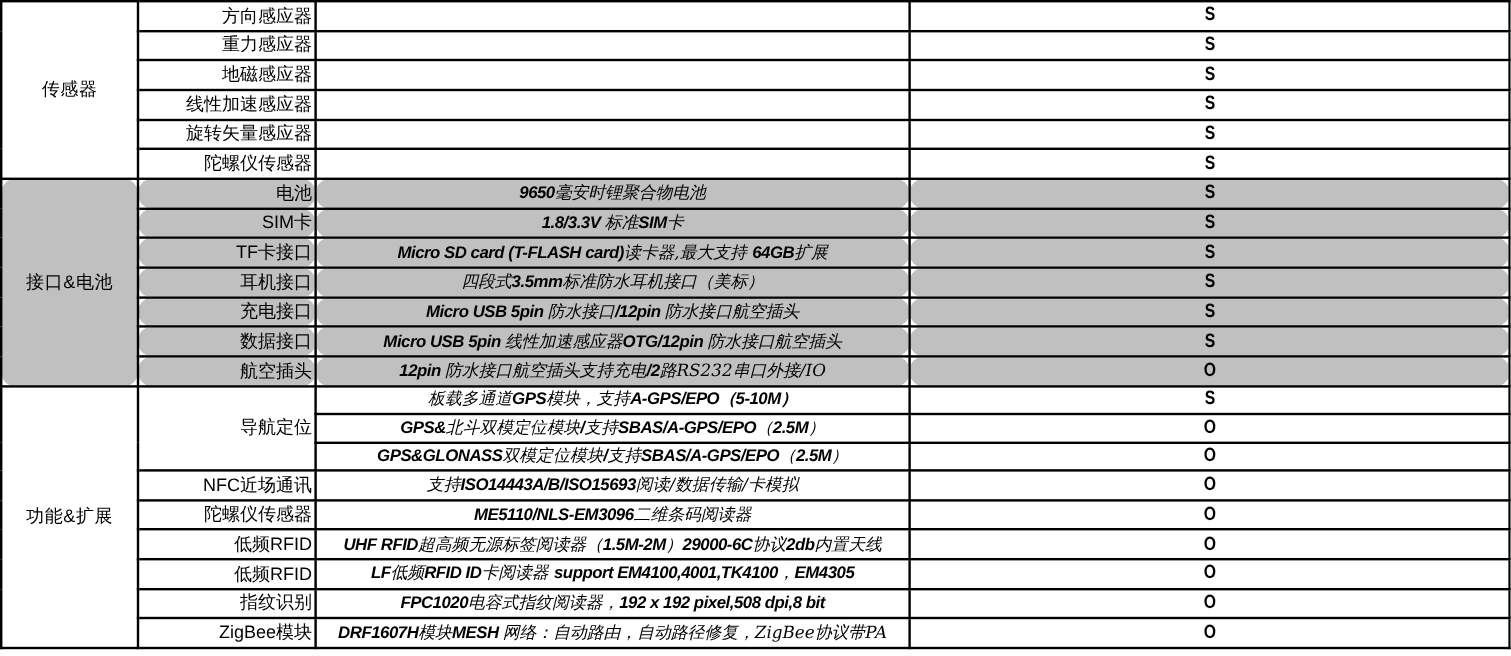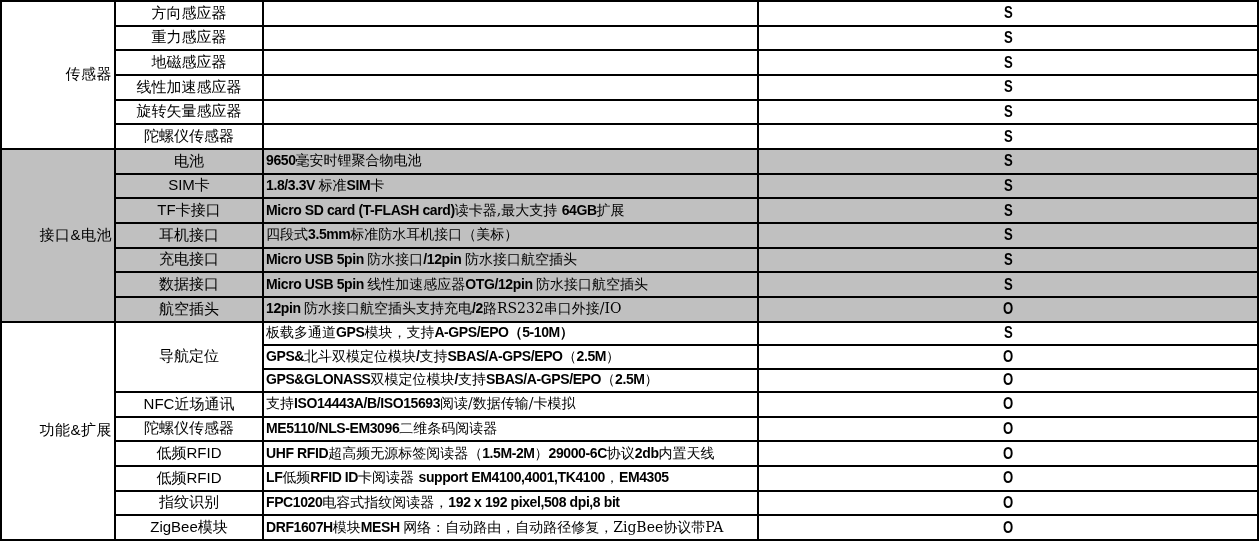--- a/index.html
+++ b/index.html
@@ -19,35 +19,37 @@
     margin:0;
   }
   table.spec td{
     border:2px solid #000;
     padding:0 2px;
     overflow:hidden;
     white-space:nowrap;
     vertical-align:middle;
     background:#fff;
   }
-  tr.shaded td{background:var(--shaded-bg,#c0c0c0);}
+  tr.shaded td{background:var(--shaded-bg,#c0c0c0);border-radius:12px;}
   td.cat{
-    text-align:right;
+    text-align:center;
     font-size:15px;
     letter-spacing:0.5px;
   }
   td.item{
-    text-align:center;
+    text-align:right;
     padding-left:5px;
     font-size:15px;
     margin-left:36px;
   }
   td.desc{
+    text-align:center;
     font-size:14px;
     font-family:"DejaVu Serif",serif;
+    font-style:italic;
   }
   td.desc .seg-b{
     font-family:"Liberation Sans",sans-serif;
     font-weight:700;
     letter-spacing:-0.4px;
   }
   td.desc .seg-r{
     font-family:"DejaVu Serif",serif;
     font-weight:400;
   }

